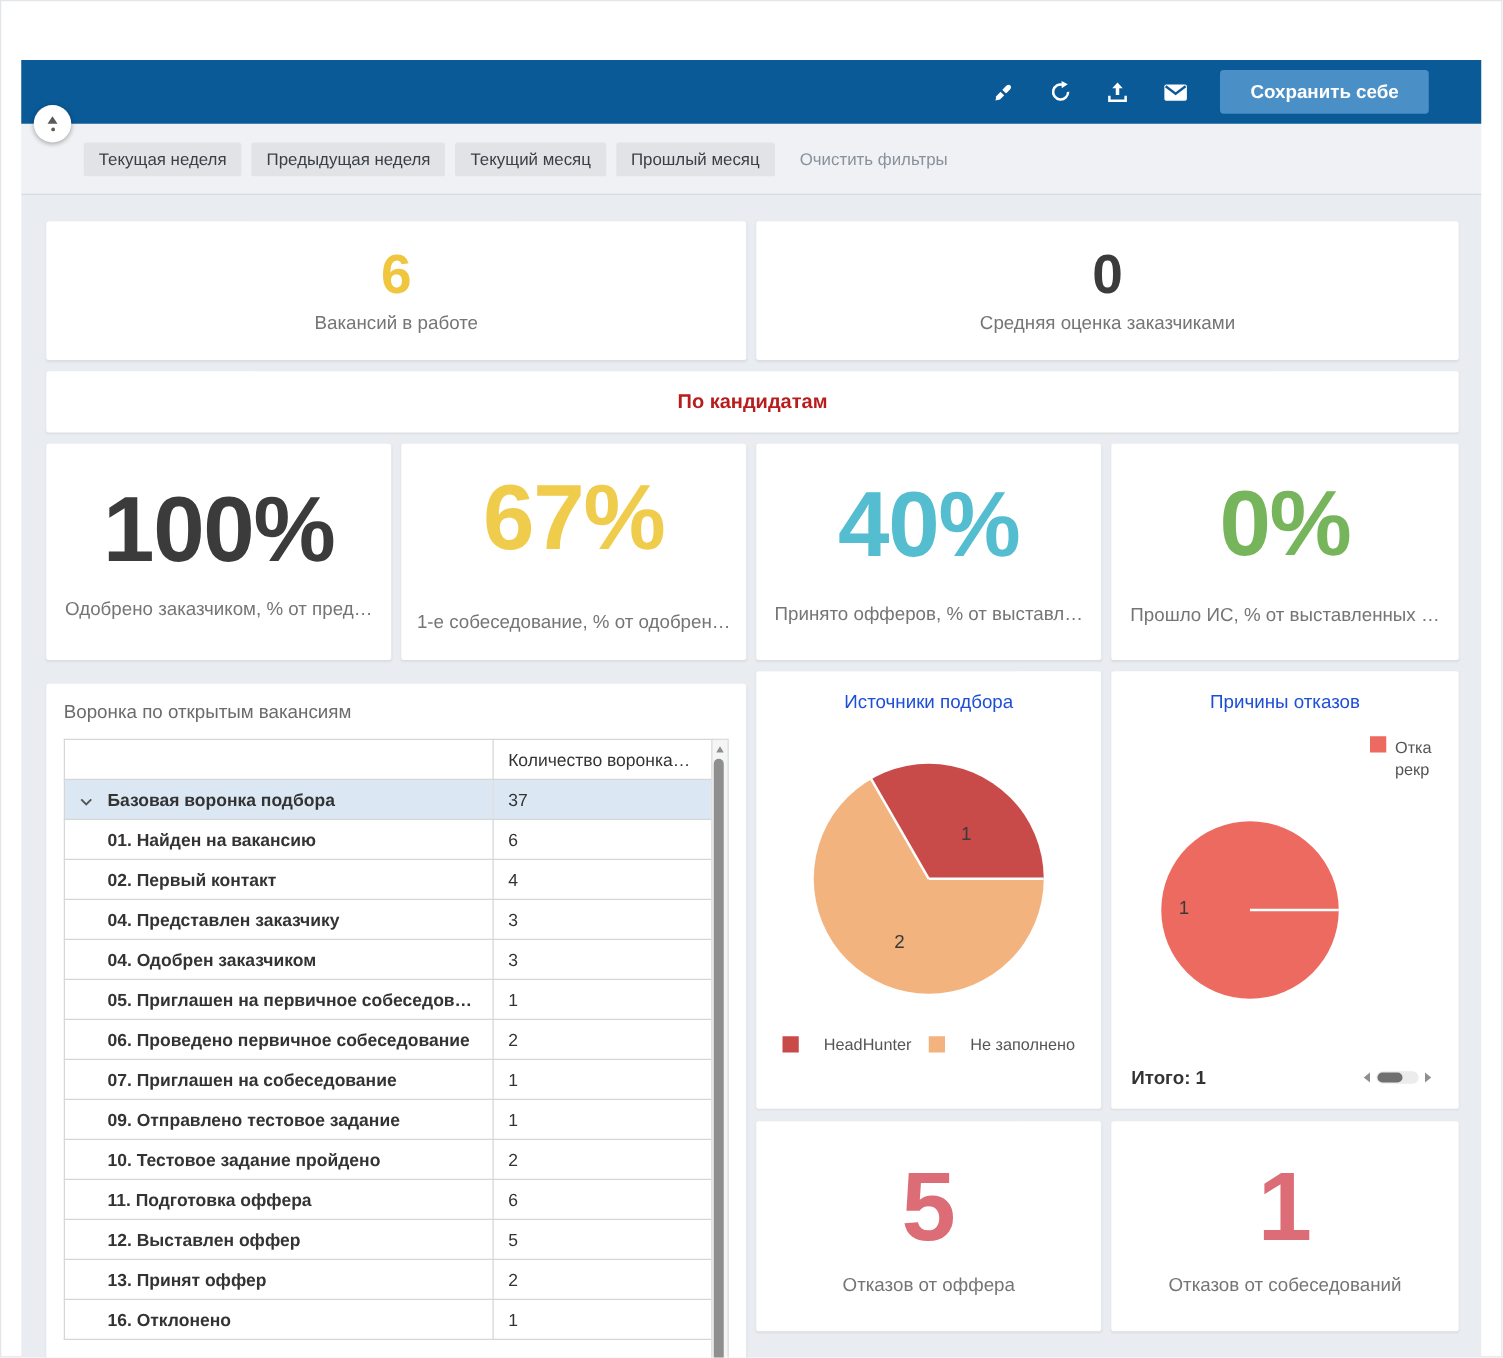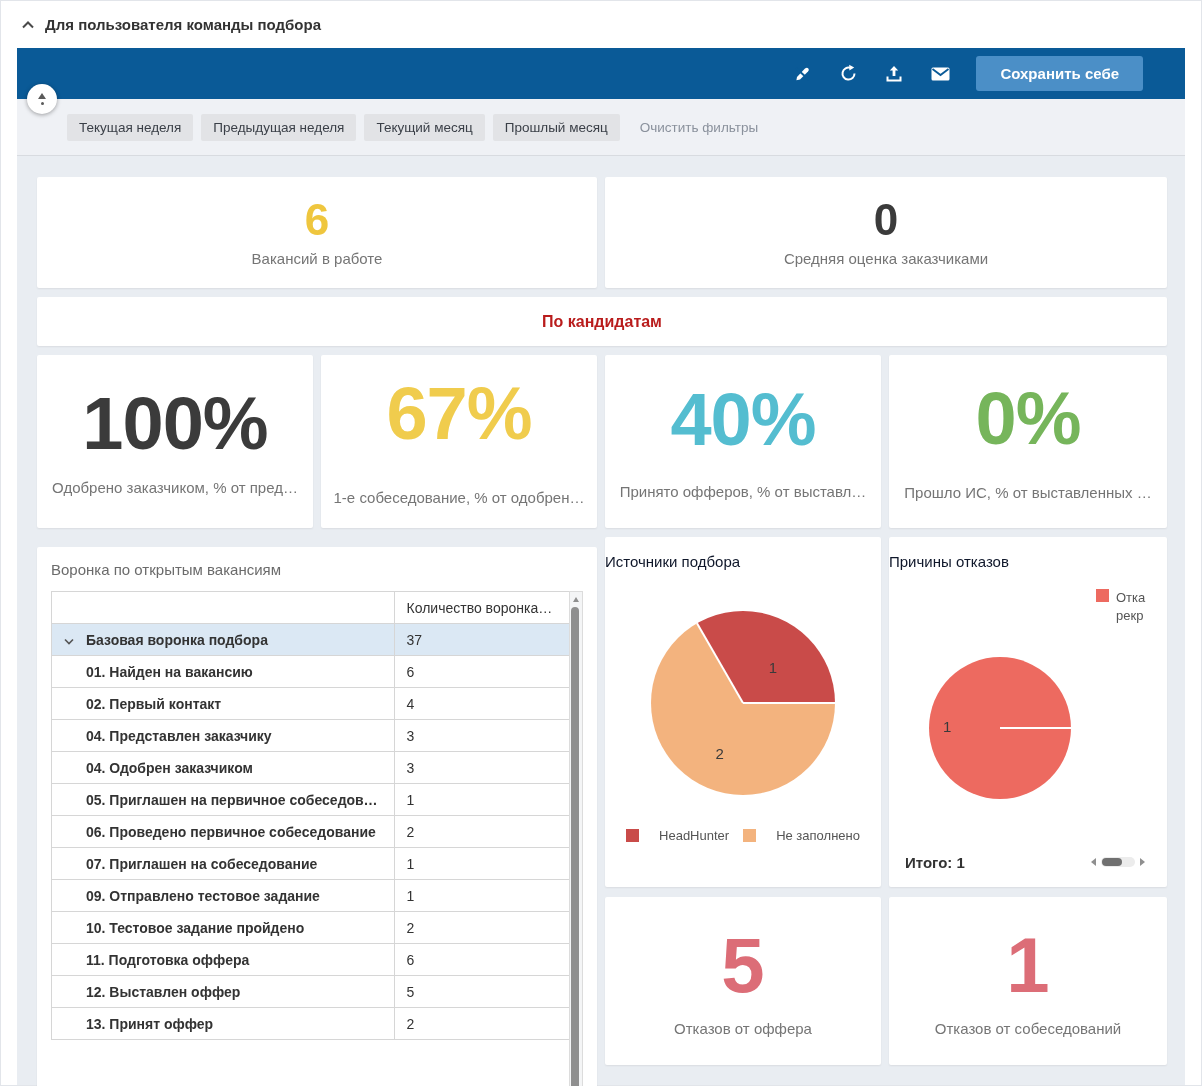--- a/index.html
+++ b/index.html
@@ -47,49 +47,41 @@
   .prow td:first-child{font-weight:bold;padding-left:34px;position:relative;}
   .prow .pchev{position:absolute;left:12px;top:50%;transform:translateY(-50%);}
   tr.srow td:first-child{font-weight:bold;padding-left:34px;}
   .vscroll{position:absolute;right:0;top:0;bottom:0;width:12px;background:#f4f5f6;border:1px solid #dcdcdc;}
   .vs-up,.vs-down{position:absolute;left:0;right:0;height:14px;display:flex;align-items:center;justify-content:center;cursor:pointer;}
   .vs-up{top:0;}.vs-down{bottom:0;}
   .tri-s-up{width:0;height:0;border-left:3.5px solid transparent;border-right:3.5px solid transparent;border-bottom:5px solid #8f8f8f;}
   .tri-s-dn{width:0;height:0;border-left:3.5px solid transparent;border-right:3.5px solid transparent;border-top:5px solid #a9a9a9;}
   .vs-thumb{position:absolute;left:1px;width:8px;top:15px;bottom:28px;background:#8f8f8f;border-radius:4px;cursor:pointer;}
   
-  .chart-title{font-size:15px;color:#0f172a;margin-top:16px;}
+  .chart-title{font-size:15px;color:#1d4ed8;text-align:center;margin-top:16px;}
   .pie{position:absolute;border-radius:50%;}
   .pie-line{position:absolute;background:#fff;height:2px;transform-origin:left center;}
   .slice-lb{position:absolute;font-size:15px;color:#3a3a3a;}
   .legend-row{position:absolute;left:0;right:0;bottom:44px;display:flex;justify-content:center;gap:14px;font-size:13px;color:#555;}
   .legend-item{display:flex;align-items:center;gap:20px;cursor:pointer;}
   .sw{width:13px;height:13px;display:inline-block;}
   .legend-clip{position:absolute;top:52px;left:207px;width:120px;display:flex;gap:7px;font-size:13px;color:#555;line-height:1.35;}
   .total-lb{position:absolute;left:16px;bottom:16px;font-size:15px;font-weight:bold;color:#333;}
   .hpag{position:absolute;right:22px;bottom:20px;display:flex;align-items:center;gap:5px;}
   .tri-l{width:0;height:0;border-top:4px solid transparent;border-bottom:4px solid transparent;border-right:5px solid #8f8f8f;cursor:pointer;}
   .tri-r{width:0;height:0;border-top:4px solid transparent;border-bottom:4px solid transparent;border-left:5px solid #8f8f8f;cursor:pointer;}
   .hp-track{width:34px;height:10px;background:#ececec;border-radius:5px;position:relative;cursor:pointer;}
   .hp-thumb{position:absolute;left:1px;top:1px;width:20px;height:8px;background:#707070;border-radius:4px;}
   .clip{overflow:hidden;}
 </style>
 </head>
 <body>
 
 <div class="frame">
 
-  <div class="sec-head">
-    <span class="chev">
-      <svg width="12" height="8" viewBox="0 0 12 8">
-          <polyline points="1,6.5 6,1.5 11,6.5" fill="none" stroke="#4a4a4a" stroke-width="2"></polyline>
-        </svg>
-    </span>
-    <span class="sec-title">Для пользователя команды подбора</span>
-  </div>
 
   <div class="panel">
 
     <div class="bluebar">
       <div class="tool-icons">
         <span class="tico">
           <svg width="19" height="19" viewBox="0 0 19 19">
             <path d="M4 13 L12 4.5 Q14 3 15.3 4.4 Q16.6 5.8 15 7.5 L7 15.5 L3.4 16.3 Z" fill="#fff"></path>
             <line x1="3" y1="4" x2="16" y2="16" stroke="#0a5a97" stroke-width="2"></line>
           </svg>
@@ -228,20 +220,24 @@
                   <td>6</td>
                 </tr>
                 <tr class="srow">
                   <td>12. Выставлен оффер</td>
                   <td>5</td>
                 </tr>
                 <tr class="srow">
                   <td>13. Принят оффер</td>
                   <td>2</td>
                 </tr>
+                <tr class="srow">
+                  <td>16. Отклонено</td>
+                  <td>1</td>
+                </tr>
               </tbody>
           </table>
           <div class="vscroll">
             <div class="vs-up">
                 <span class="tri-s-up"></span>
               </div>
             <div class="vs-thumb"></div>
             <div class="vs-down">
                 <span class="tri-s-dn"></span>
               </div>

